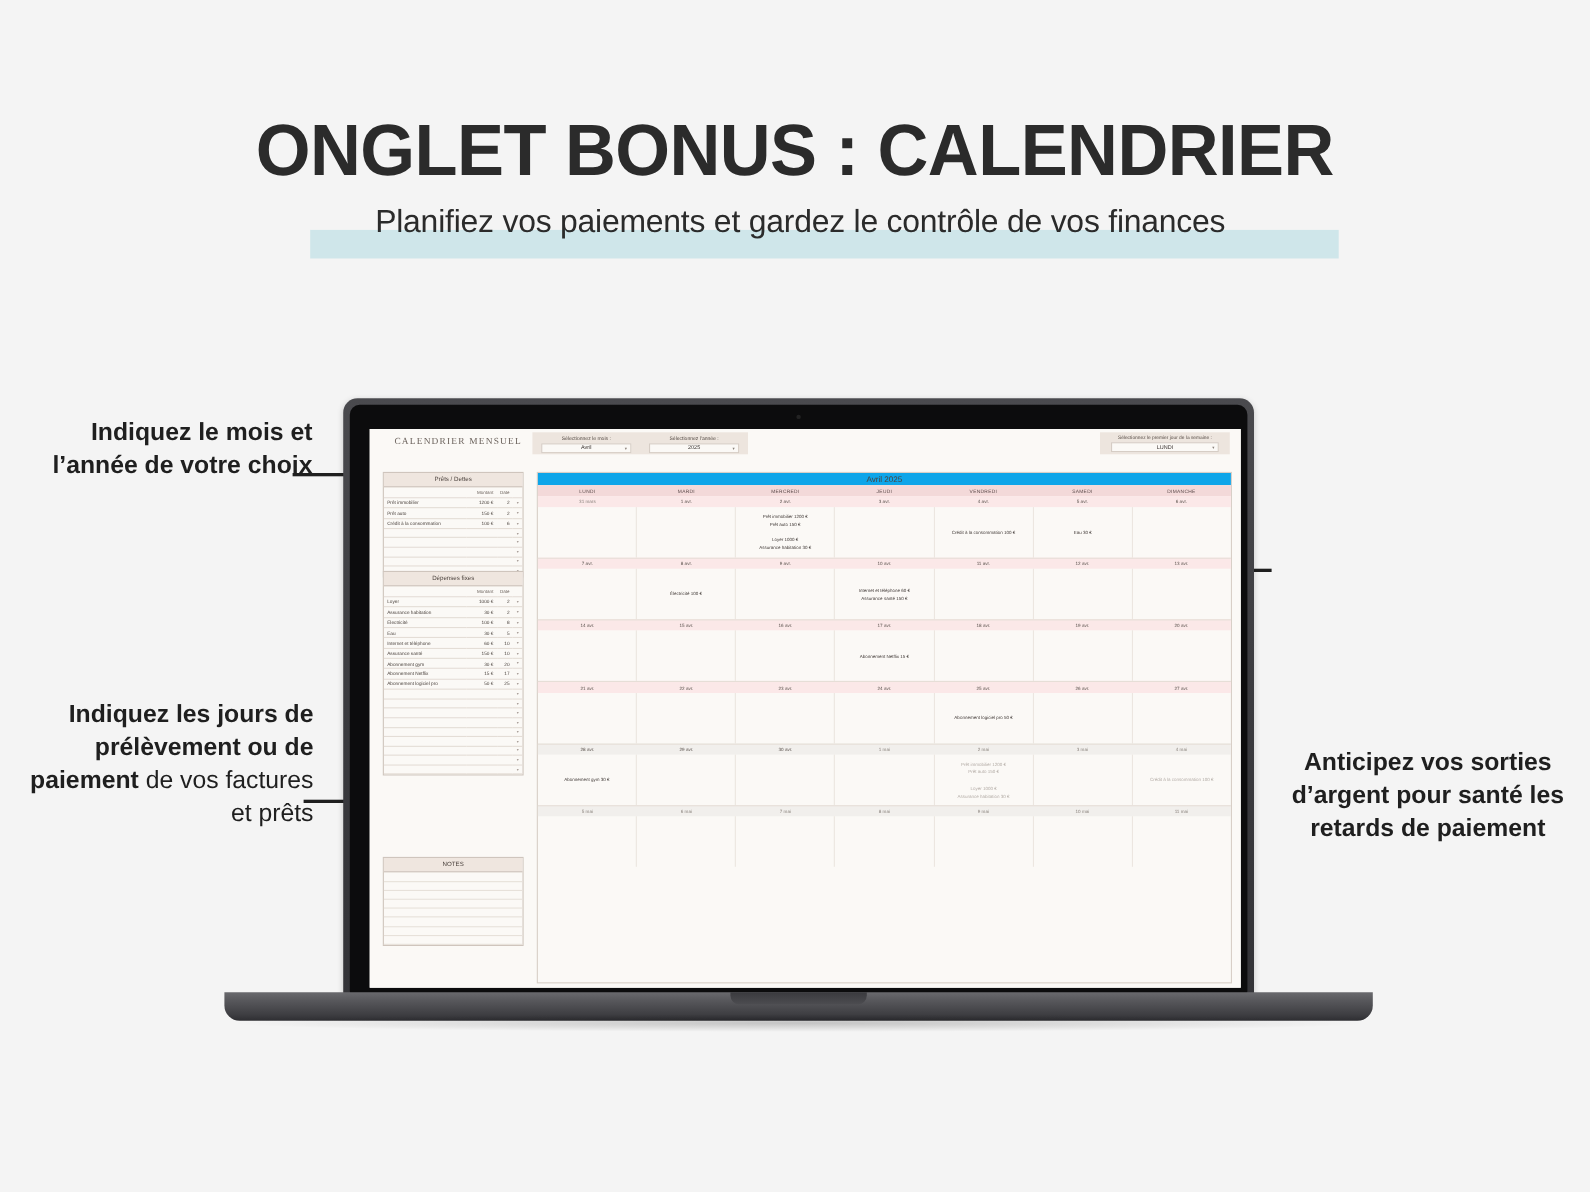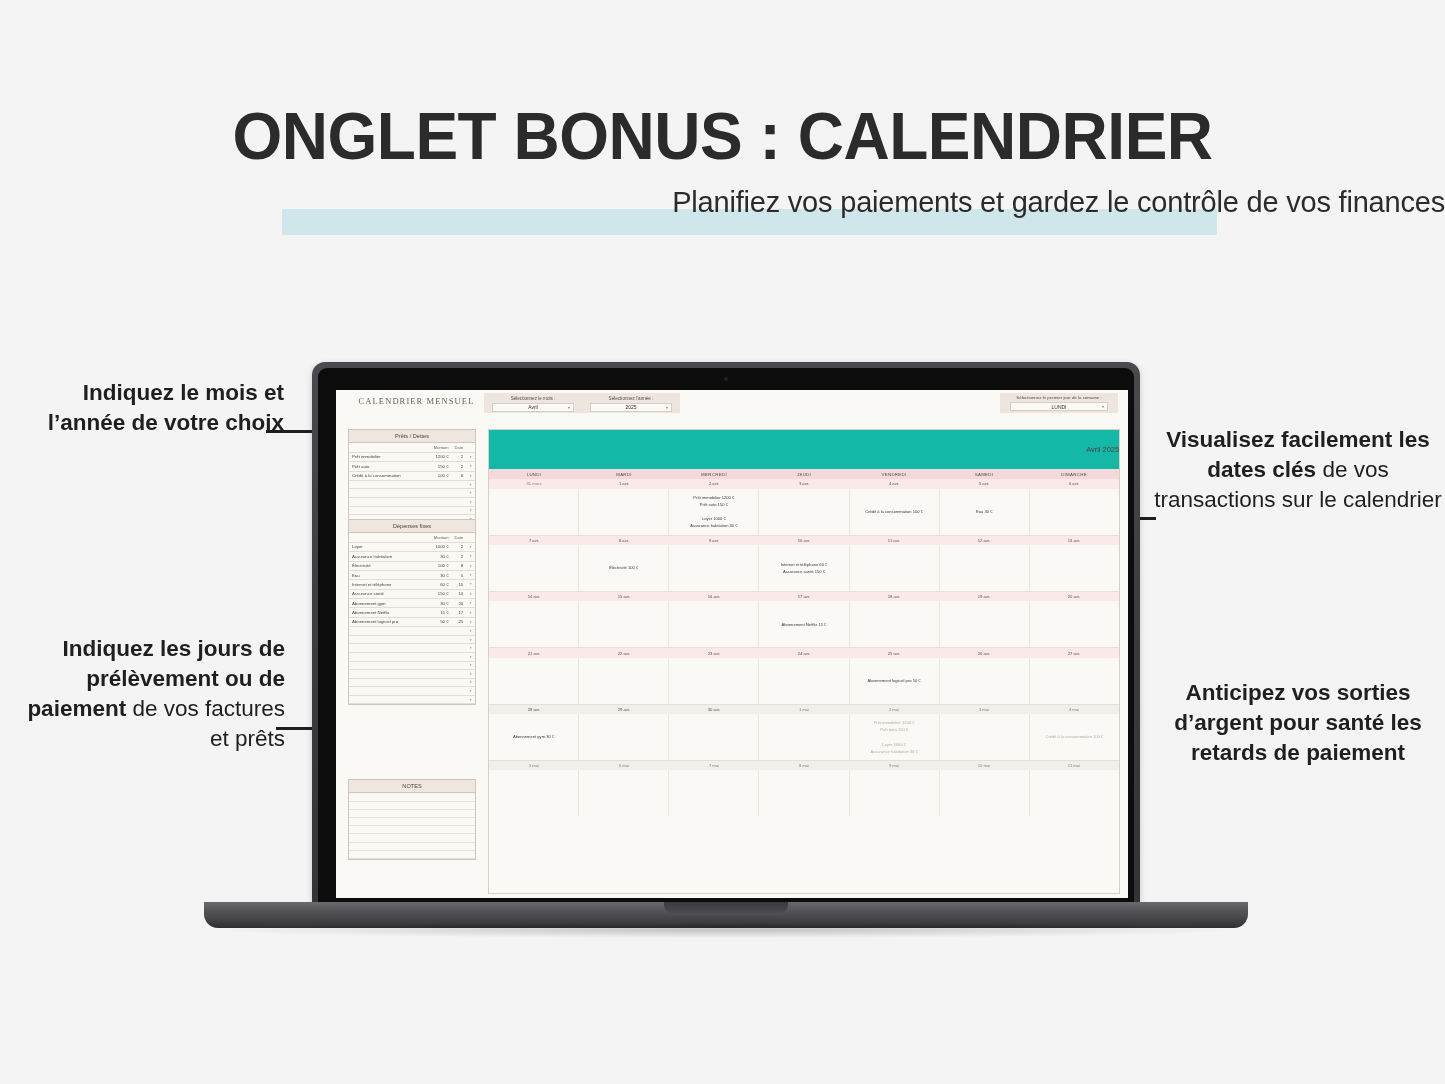--- a/index.html
+++ b/index.html
@@ -13,21 +13,21 @@
 
   
   .headline {
     position: absolute; top: 98px; left: 0; width: 1445px;
     text-align: center;
     font-size: 66px; font-weight: 800; letter-spacing: -0.5px;
     color: #2b2b2b;
     font-family: "Liberation Sans", sans-serif;
     transform: scaleX(0.97);
   }
-  .subwrap { position: absolute; top: 186px; left: 0; width: 1445px; text-align: right; padding-left: 10px; }
+  .subwrap { position: absolute; top: 186px; left: 0; width: 1445px; text-align: center; padding-left: 10px; }
   .subhighlight {
     position: absolute; top: 209px; left: 282px; width: 935px; height: 26px;
     background: #cfe6ea;
   }
   .subline {
     position: relative; z-index: 2;
     font-size: 29px; color: #2b2b2b; font-weight: 400;
     letter-spacing: -0.2px;
   }
 
@@ -115,21 +115,21 @@
   .tbl .c-date { text-align: right; width: 11%; }
   .tbl .c-arr { text-align: center; width: 7%; color: #a79d96; font-size: 3.6px; }
   .tbl tr.blank td { height: 8.6px; }
 
   .notes-lines { padding: 0; }
   .notes-lines div { height: 8.2px; border-bottom: 0.35px solid #e7e1da; }
 
   
   .cal { position: absolute; left: 152px; right: 8px; top: 39px; bottom: 4px;
          background: #fbf9f6; border: 0.5px solid #d8cfc7; display: flex; flex-direction: column; }
-  .cal-title { background: #14b8a6; text-align: right; padding: 15px 0; font-size: 7.4px; color: #4a423d; }
+  .cal-title { background: #0ea5e9; text-align: center; padding: 1px 0; font-size: 7.4px; color: #4a423d; }
   .cal-head { display: flex; background: #f3d9d9; }
   .cal-head div { flex: 1; text-align: center; font-size: 4.4px; padding: 2.6px 0; color: #5b4a4a; letter-spacing: 0.3px; }
   .week { display: flex; flex-direction: column; }
   .week-dates { display: flex; background: #fbe8e8; }
   .week-dates.muted { background: #f1efec; }
   .week-dates > div { flex: 1; text-align: center; font-size: 4.2px; padding: 2.2px 0; color: #5a524d; }
   .week-dates > div.m { color: #8b847e; }
   .week-cells { display: flex; }
   .week-cells > div {
     flex: 1; border-right: 0.35px solid #ece6e0; padding: 3px 2px;
@@ -154,23 +154,20 @@
   <div class="anno anno-left" style="left:24px; top:378px; width:260px;">
     <b>Indiquez le mois et l’année de votre choix</b><span class="lt"></span>
   </div>
   <div class="leader" style="left:266px; top:430px; width:76px; height:2.5px;"></div>
 
   <div class="anno anno-left" style="left:25px; top:634px; width:260px;">
     <b>Indiquez les jours de prélèvement ou de paiement</b><span class="lt"> de vos factures et prêts</span>
   </div>
   <div class="leader" style="left:276px; top:727px; width:98px; height:2.5px;"></div>
 
-  <div class="anno anno-right" style="left:1152px; top:425px; width:292px;">
-    <b>Visualisez facilement les dates clés</b><span class="lt"> de vos transactions sur le calendrier</span>
-  </div>
   <div class="leader" style="left:1006px; top:517px; width:150px; height:2.5px;"></div>
 
   <div class="anno anno-right" style="left:1152px; top:678px; width:292px;">
     <b>Anticipez vos sorties d’argent pour santé les retards de paiement</b><span class="lt"></span>
   </div>
 
   <div class="laptop">
     <div class="lid">
       <div class="lid-inner">
         <div class="camera"></div>

